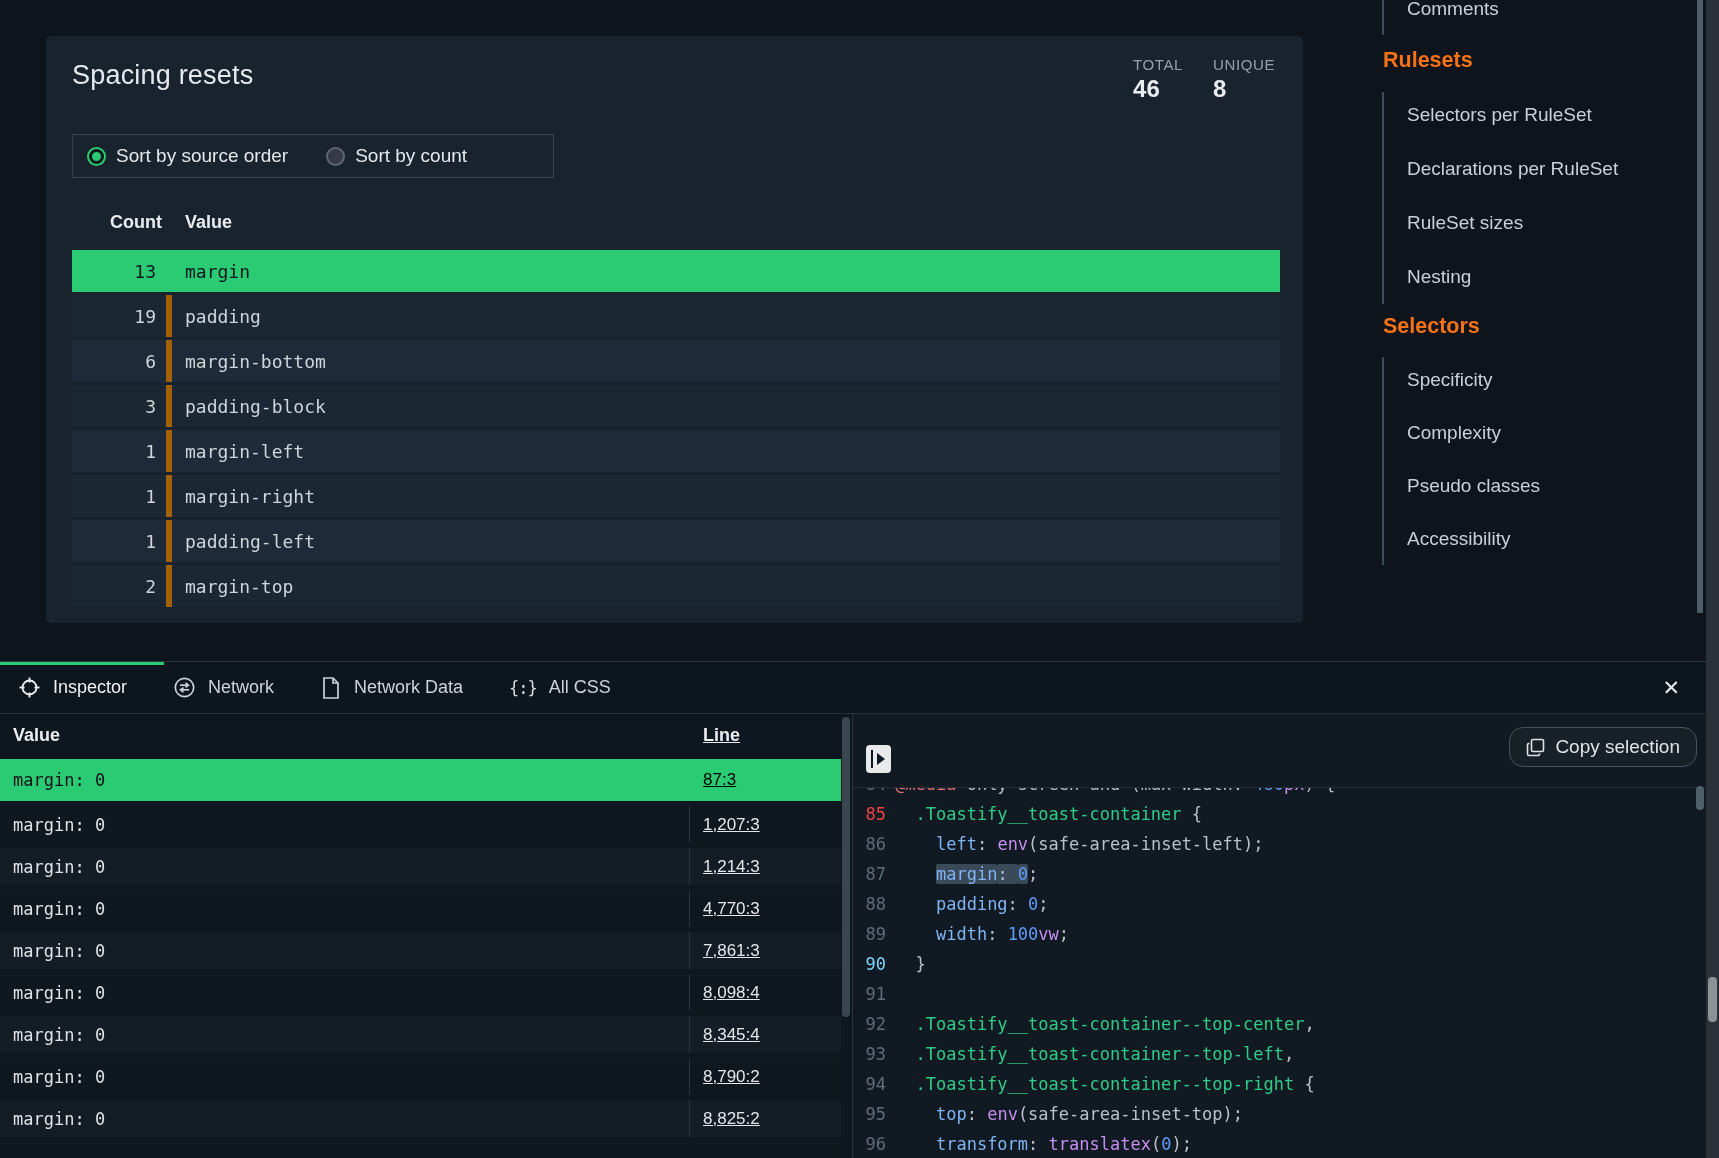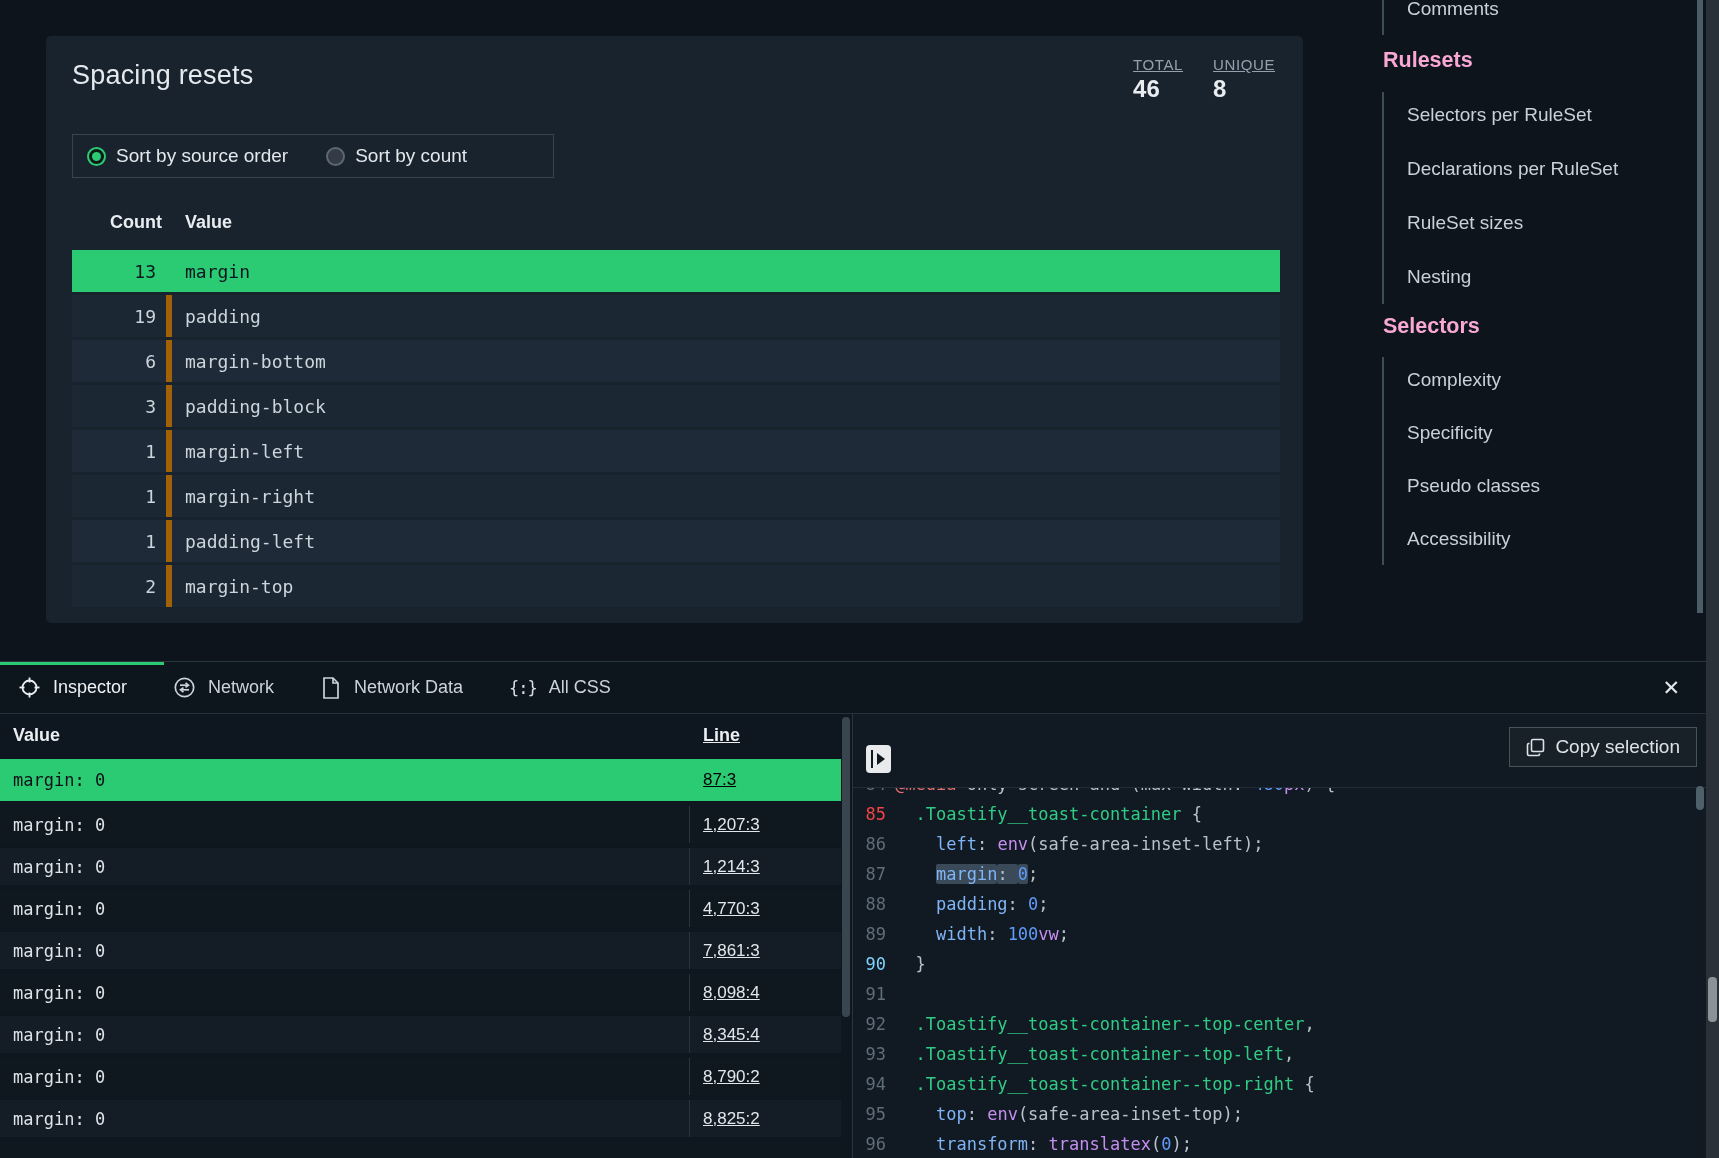--- a/index.html
+++ b/index.html
@@ -6,21 +6,21 @@
   html,body { width:1719px; height:1158px; overflow:hidden; }
   body { background:#0d141c; font-family:"Liberation Sans", sans-serif; color:#dfe5ea; }
   .page { position:relative; width:1719px; height:1158px; background:#0d141c; overflow:hidden; }
 
   
   .card { position:absolute; left:46px; top:36px; width:1257px; height:587px;
           background:#19232e; border-radius:5px; }
   .card-title { position:absolute; left:26px; top:24px; font-size:27px; font-weight:500; color:#e4e9ed; letter-spacing:.2px; }
   .stats { position:absolute; top:20px; right:28px; display:flex; gap:30px; }
   .stat { display:flex; flex-direction:column; }
-  .stat-label { font-size:15px; color:#94a1ac; letter-spacing:.6px;text-decoration:underline; }
+  .stat-label { font-size:15px; color:#94a1ac; letter-spacing:.6px; }
   .stat-value { font-size:24px; font-weight:bold; color:#e9edf0; margin-top:2px; }
 
   .radio-group { position:absolute; left:26px; top:98px; width:482px; height:44px;
                  border:1px solid #39434e; display:flex; align-items:center; padding-left:14px; gap:10px; }
   .radio { width:19px; height:19px; border-radius:50%; flex:0 0 auto; }
   .radio.sel { border:2px solid #2bcb73; background:#0e1a17; position:relative; }
   .radio.sel::after { content:""; position:absolute; left:3px; top:3px; width:9px; height:9px; border-radius:50%; background:#2bcb73; }
   .radio.unsel { border:2px solid #5d6673; background:#343b47; }
   .radio-label { font-size:19px; color:#e3e8ec; }
   .radio-gap { width:18px; }
@@ -36,21 +36,21 @@
   .sp-row:nth-child(even) { background:#1b2733; }
   .sp-row:nth-child(odd)  { background:#1e2a37; }
   .sp-row.selected { background:#2bcb73; color:#0c1520; }
   .sp-count { width:100px; text-align:right; padding-right:10px; display:flex; align-items:center; justify-content:flex-end;
               border-right:6px solid #a16207; }
   .sp-row.selected .sp-count { border-right-color:transparent; }
   .sp-value { padding-left:13px; display:flex; align-items:center; }
 
   
   .sidebar { position:absolute; left:1340px; top:0; width:357px; height:661px; overflow:hidden; }
-  .sb-heading { position:absolute; left:43px; font-size:21.5px; font-weight:bold; color:#f9a8d4; }
+  .sb-heading { position:absolute; left:43px; font-size:21.5px; font-weight:bold; color:#f97316; }
   .sb-items { position:absolute; left:0; right:0; }
   .sb-items .line { position:absolute; left:42px; top:4px; bottom:0; width:2px; background:#3e4c55; }
   .sb-item { height:53px; line-height:53px; padding-left:67px; font-size:19px; color:#c9d1d8; white-space:nowrap; cursor:pointer; }
 
   .top-scroll-thumb { position:absolute; left:1697px; top:0; width:6px; height:613px; background:#4b5d66; }
   .page-scrollbar { position:absolute; left:1706px; top:0; width:13px; height:1158px; background:#2b3138; }
   .page-scroll-thumb { position:absolute; left:2px; top:977px; width:9px; height:45px; border-radius:4px; background:#8b9298; }
 
   
   .bottom-panel { position:absolute; left:0; top:661px; width:1706px; height:497px; background:#0e161f; border-top:1px solid #2c363f; }
@@ -83,21 +83,21 @@
   .left-scroll-thumb { position:absolute; left:842px; top:3px; width:8px; height:300px; border-radius:4px; background:#3a464f; }
 
   
   .code-pane { position:relative; flex:1; background:#111922; overflow:hidden; }
   .code-head { position:absolute; left:0; top:0; width:100%; height:74px; border-bottom:1px solid #232d37; }
   .toggle-btn { position:absolute; left:13px; top:31px; width:25px; height:28px; background:#e8eaec; border-radius:4px; cursor:pointer; }
   .toggle-btn::before { content:""; position:absolute; left:5px; top:5px; bottom:5px; width:2px; background:#10181f; }
   .toggle-btn::after { content:""; position:absolute; left:11px; top:8px; width:0; height:0;
                        border-left:8px solid #10181f; border-top:6px solid transparent; border-bottom:6px solid transparent; }
   .copy-btn { position:absolute; right:9px; top:13px; height:40px; padding:0 16px; display:flex; align-items:center; gap:10px;
-              border:1px solid #46535d; border-radius:0; background:rgba(255,255,255,0.03);
+              border:1px solid #46535d; border-radius:14px; background:rgba(255,255,255,0.03);
               font-size:19px; color:#dde3e8; cursor:pointer; }
   .code-area { position:absolute; left:0; top:74px; right:13px; bottom:0; overflow:hidden; }
   .code-lines { position:absolute; left:0; top:-19px; width:100%; }
   .code-line { height:30px; display:flex; font-family:"DejaVu Sans Mono", monospace; font-size:17px; line-height:30px; white-space:pre; }
   .gutter { width:33px; text-align:right; flex:0 0 auto; }
   .code-text { margin-left:9px; }
   .tk.hl { background:#3b4a59; border-radius:2px; }
   .code-scroll-thumb { position:absolute; right:2px; top:72px; width:8px; height:24px; border-radius:4px; background:#4e6069; }
 </style>
 </head>
@@ -175,22 +175,22 @@
       <div class="sb-items" style="top: 88px;">
         <span class="line"></span>
         <div class="sb-item" style="height: 54px; line-height: 54px;">Selectors per RuleSet</div>
         <div class="sb-item" style="height: 54px; line-height: 54px;">Declarations per RuleSet</div>
         <div class="sb-item" style="height: 54px; line-height: 54px;">RuleSet sizes</div>
         <div class="sb-item" style="height: 54px; line-height: 54px;">Nesting</div>
       </div>
       <div class="sb-heading" style="top: 314px;">Selectors</div>
       <div class="sb-items" style="top: 353px;">
         <span class="line"></span>
+        <div class="sb-item" style="height: 53px; line-height: 53px;">Specificity</div>
         <div class="sb-item" style="height: 53px; line-height: 53px;">Complexity</div>
-        <div class="sb-item" style="height: 53px; line-height: 53px;">Specificity</div>
         <div class="sb-item" style="height: 53px; line-height: 53px;">Pseudo classes</div>
         <div class="sb-item" style="height: 53px; line-height: 53px;">Accessibility</div>
       </div>
     </aside>
   <div class="top-scroll-thumb"></div>
   <div class="page-scrollbar">
     <div class="page-scroll-thumb"></div>
   </div>
 
   <section class="bottom-panel">

